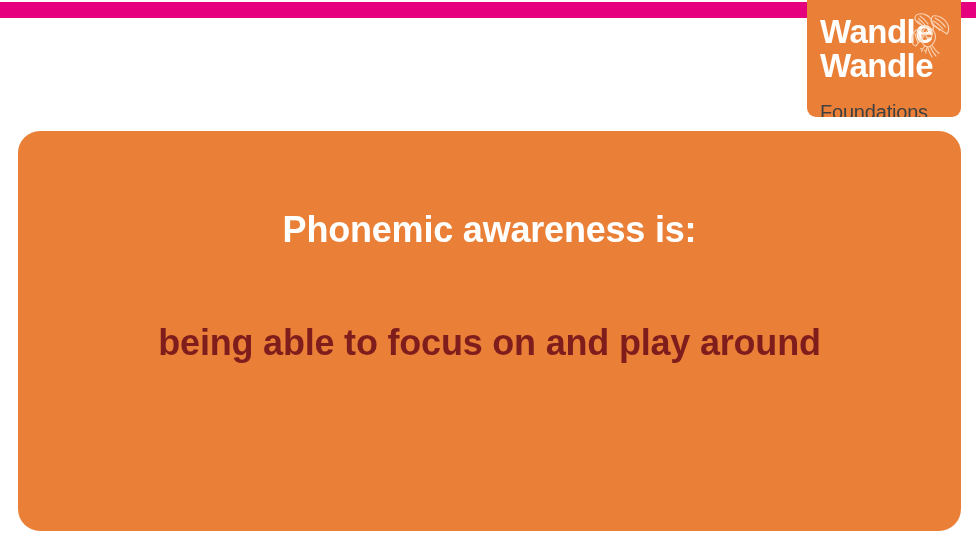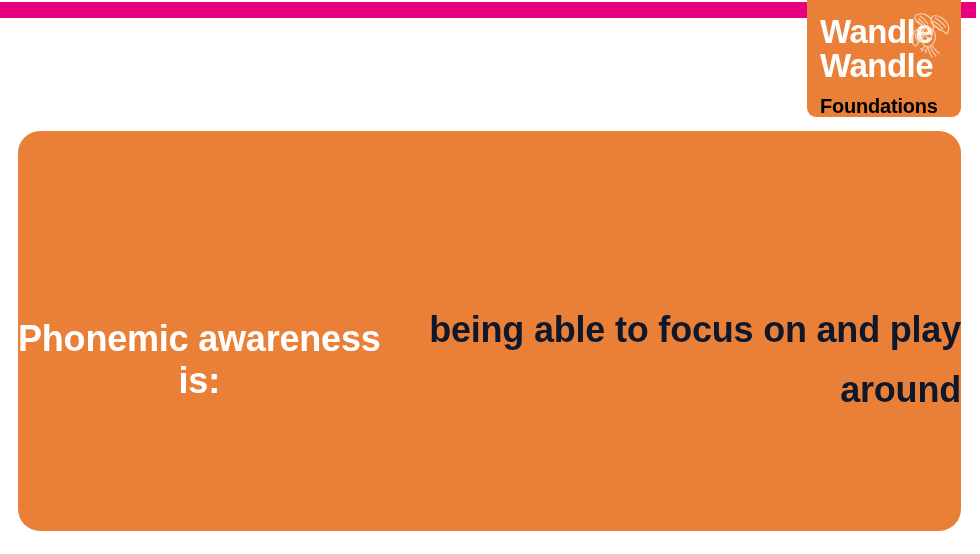--- a/index.html
+++ b/index.html
@@ -53,24 +53,24 @@
   .logo-line-2 {
     display: block;
     font-weight: bold;
     letter-spacing: -0.5px;
   }
   .logo-line-1 { font-size: 33px; }
   .logo-line-2 { font-size: 33px; margin-top: 1px; }
   .logo-line-3 {
     display: block;
     font-size: 20px;
-    font-weight: bold;
+    font-weight: normal;
     letter-spacing: -0.2px;
-    margin-top: 14px;
-    color: #000000;
+    margin-top: 20px;
+    color: #404040;
   }
 
   .owl-icon {
     position: absolute;
     right: 6px;
     top: 10px;
     width: 56px;
     height: 52px;
     opacity: 0.92;
   }
@@ -78,43 +78,43 @@
   
   .card {
     position: absolute;
     left: 18px;
     top: 131px;
     width: 943px;
     height: 400px;
     background: #ea8038;
     border-radius: 22px;
     display: flex;
-    flex-direction: row;
+    flex-direction: column;
     align-items: center;
     justify-content: flex-start;
     box-sizing: border-box;
-    padding-top: 58px;
+    padding-top: 78px;
   }
 
   .card-heading {
     color: #ffffff;
     font-size: 36px;
     font-weight: bold;
     line-height: 1.18;
     text-align: center;
     margin: 0;
     letter-spacing: -0.2px;
   }
 
   .card-spacer {
     height: 62px;
   }
 
   .card-body {
-    color: #0f172a;
+    color: #7f1d1d;
     font-size: 36px;
     font-weight: bold;
     line-height: 1.66;
     text-align: right;
     margin: 0;
     letter-spacing: -0.2px;
     max-width: 760px;
   }
   .card-body .body-line {
     display: block;

